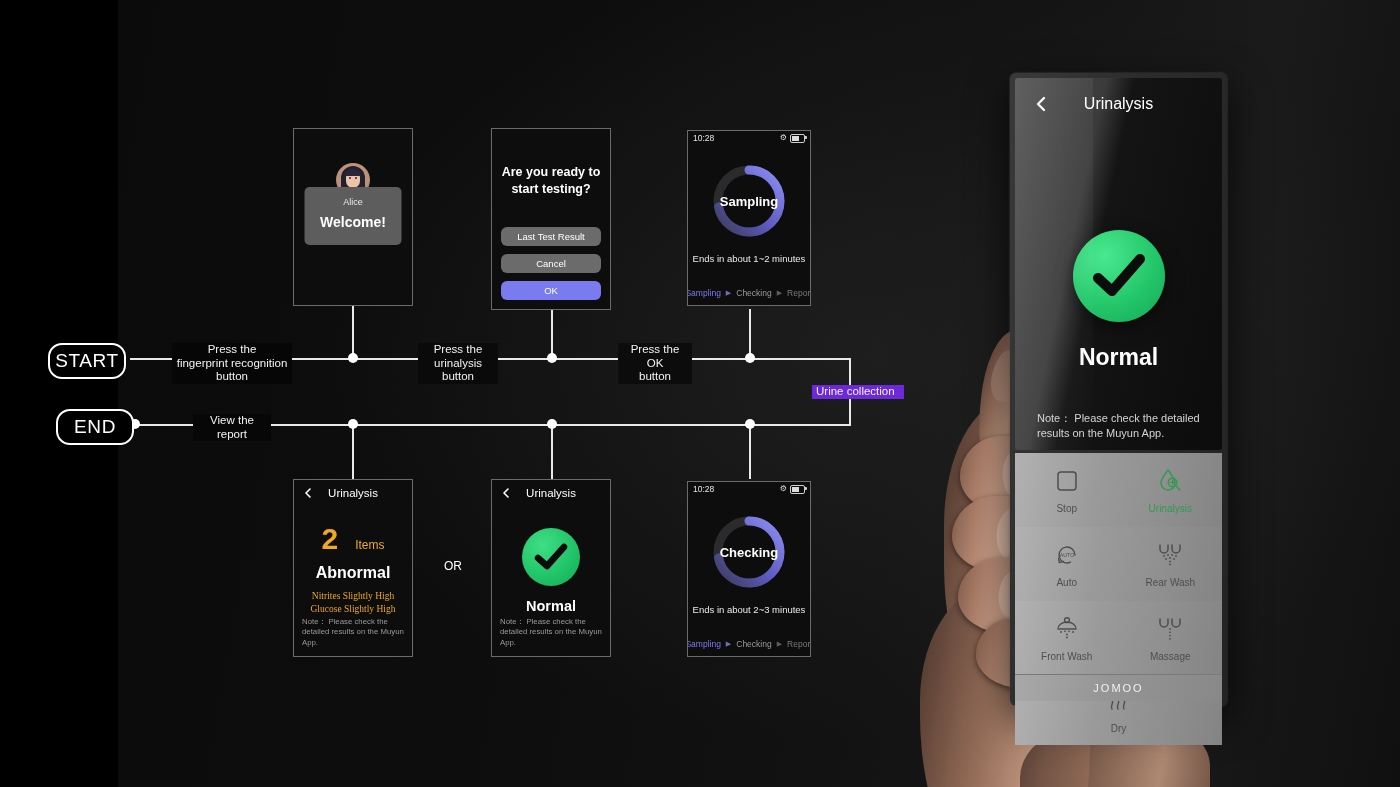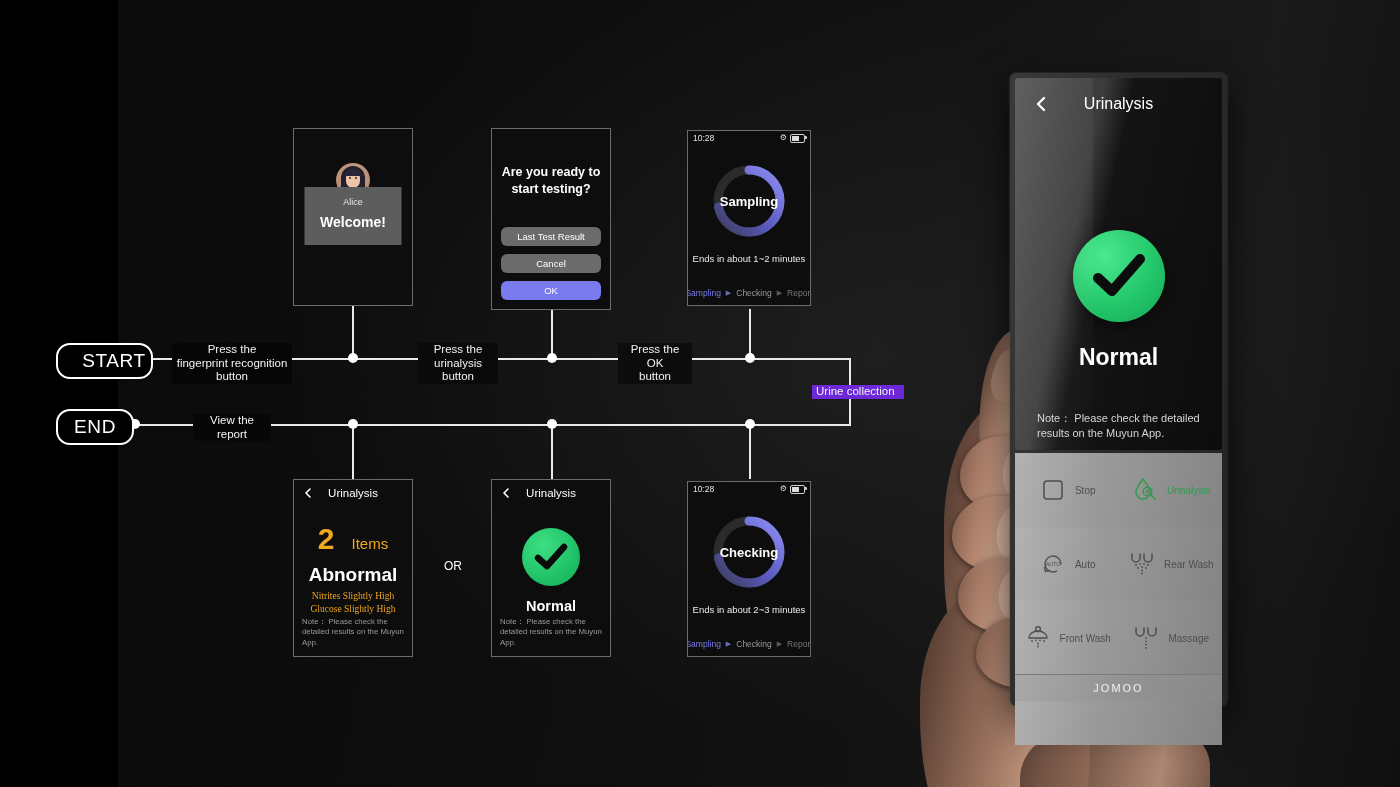--- a/index.html
+++ b/index.html
@@ -59,21 +59,21 @@
   .av-hair{position:absolute;left:5px;top:3px;width:24px;height:30px;border-radius:12px 12px 6px 6px;
     background:#221f2e;}
   .av-face{position:absolute;left:10px;top:8px;width:14px;height:17px;border-radius:7px 7px 8px 8px;
     background:#eec4a8;}
   .av-hairf{position:absolute;left:9px;top:6px;width:16px;height:7px;border-radius:8px 8px 0 0;background:#2a2538;}
   .av-body{position:absolute;left:6px;top:24px;width:22px;height:12px;border-radius:9px 9px 0 0;background:#7c6aa8;}
   .av-neck{position:absolute;left:14px;top:22px;width:6px;height:5px;background:#eec4a8;}
   .av-eyeL{position:absolute;left:12.5px;top:14px;width:2px;height:1.6px;border-radius:1px;background:#2a2538;}
   .av-eyeR{position:absolute;left:19px;top:14px;width:2px;height:1.6px;border-radius:1px;background:#2a2538;}
   .welcome-box{position:absolute;left:50%;top:58px;transform:translateX(-50%);
-    width:97px;height:58px;border-radius:0;background:#5d5d5d;
+    width:97px;height:58px;border-radius:5px;background:#5d5d5d;
     display:flex;flex-direction:column;align-items:center;justify-content:flex-start;
     padding-top:10px;box-sizing:border-box;}
   .welcome-name{font-size:9px;color:#e8e8e8;}
   .welcome-msg{font-size:14px;color:#fff;margin-top:7px;font-weight:600;text-align:right;}
 
   
   .dlg-q{position:absolute;left:9px;right:9px;top:35px;text-align:center;
     font-size:12.5px;line-height:17px;color:#fff;font-weight:600;}
   .dbtn{position:absolute;left:9px;right:9px;height:19px;border-radius:6px;
     display:flex;align-items:center;justify-content:center;font-size:9.5px;color:#fff;}
@@ -93,23 +93,23 @@
     font-size:8.5px;}
   .steps .s1{color:#7b7bf0;}
   .steps .s2{color:#9a9a9a;}
   .steps .s3{color:#7a7a7a;}
   .steps .arrow{color:#6e6eb8;font-size:7px;}
   .steps .arrow2{color:#5d5d5d;font-size:7px;}
 
   
   .bignum{position:absolute;left:0;right:0;top:42px;text-align:center;color:#f0a81e;}
   .bignum .n{font-size:30px;font-weight:700;letter-spacing:-1px;}
-  .bignum .u{font-size:15px;font-weight:400;margin-left:18px;}
+  .bignum .u{font-size:12px;font-weight:400;margin-left:18px;}
   .verdict{position:absolute;left:0;right:0;top:84px;text-align:center;
-    font-size:19px;font-weight:700;color:#fff;}
+    font-size:16px;font-weight:700;color:#fff;}
   .items{position:absolute;left:0;right:0;top:110px;text-align:center;
     font-size:9.5px;line-height:13px;color:#f0a81e;font-family:Liberation Serif, serif;}
   .note{position:absolute;left:8px;right:8px;bottom:8px;
     font-size:7.8px;line-height:10.5px;color:#9a9a9a;}
   .check-circle{position:absolute;left:50%;top:48px;transform:translateX(-50%);
     width:58px;height:58px;border-radius:50%;
     background:radial-gradient(circle at 35% 30%,#3ede85 0%,#22c569 55%,#14a955 100%);}
   .check-circle svg{position:absolute;left:50%;top:50%;transform:translate(-50%,-50%);}
   .verdict-normal{position:absolute;left:0;right:0;top:118px;text-align:center;
     font-size:14.5px;font-weight:700;color:#fff;}
@@ -148,21 +148,21 @@
   .dev-note{position:absolute;left:22px;right:14px;top:333px;
     font-size:11px;line-height:15px;color:#d4d4d4;}
   .dev-gloss{position:absolute;left:0;top:0;width:78px;height:372px;
     background:linear-gradient(100deg,rgba(255,255,255,.12),rgba(255,255,255,0));
     pointer-events:none;}
 
   .dev-buttons{position:absolute;left:5px;top:380px;width:207px;height:248px;}
   .brow{position:absolute;left:0;right:0;height:74px;display:flex;
     background:linear-gradient(102deg,#b2b2b2 0%,#9a9a9a 40%,#8f8f8f 72%,#848484 100%);
     border-bottom:1px solid #6f6f6f;}
-  .bcell{flex:1;display:flex;flex-direction:row;align-items:center;justify-content:center;gap:7px;}
+  .bcell{flex:1;display:flex;flex-direction:column;align-items:center;justify-content:center;gap:7px;}
   .bicon{width:30px;height:30px;display:flex;align-items:center;justify-content:center;}
   .blabel{font-size:10px;color:#4e4e4e;}
   .bcell.active .blabel{color:#2f9b4e;}
   .brand{position:absolute;left:0;right:0;bottom:0;height:26px;
     background:linear-gradient(102deg,#a9a9a9 0%,#959595 45%,#888 100%);
     display:flex;align-items:center;justify-content:center;
     font-size:11px;letter-spacing:2px;color:#f0f0f0;border-top:1px solid #7a7a7a;}
 </style>
 </head>
 <body>
@@ -195,21 +195,21 @@
     <div class="fline v" style="left:749px;top:424px;height:55px;"></div>
 
     <div class="dot" style="left:348px;top:353px;"></div>
     <div class="dot" style="left:547px;top:353px;"></div>
     <div class="dot" style="left:745px;top:353px;"></div>
     <div class="dot" style="left:348px;top:419px;"></div>
     <div class="dot" style="left:547px;top:419px;"></div>
     <div class="dot" style="left:745px;top:419px;"></div>
     <div class="dot" style="left:130px;top:419px;"></div>
 
-    <div class="term" style="left:56px;top:343px;width:74px;height:32px;padding-left:19px;">
+    <div class="term" style="left:48px;top:343px;width:74px;height:32px;">
       <span>START</span>
     </div>
     <div class="term" style="left:56px;top:409px;width:74px;height:32px;">
       <span>END</span>
     </div>
 
     <div class="flabel" style="left:172px;top:343px;width:112px;white-space:pre-line;background:#060606;">Press the
 fingerprint recognition
 button</div>
     <div class="flabel" style="left:418px;top:343px;width:72px;white-space:pre-line;background:#0a0a0a;">Press the
@@ -479,19 +479,29 @@
                   <circle cx="14" cy="19.6" r=".9"></circle>
                   <circle cx="14" cy="22.9" r=".9"></circle>
               </g>
             </svg>
           </span>
           <span class="blabel">Massage</span>
         </div>
       </div>
 
       <div class="brow" style="top:222px;border-bottom:none;height:70px;">
+        <div class="bcell">
+          <span class="bicon">
+            <svg width="26" height="26" viewBox="0 0 26 26">
+              <path d="M6 3 c2.5 3 -2.5 6 0 9 c2.5 3 -2.5 6 0 9" fill="none" stroke="#4e4e4e" stroke-width="1.4" stroke-linecap="round"></path>
+              <path d="M12 3 c2.5 3 -2.5 6 0 9 c2.5 3 -2.5 6 0 9" fill="none" stroke="#4e4e4e" stroke-width="1.4" stroke-linecap="round"></path>
+              <path d="M18 3 c2.5 3 -2.5 6 0 9 c2.5 3 -2.5 6 0 9" fill="none" stroke="#4e4e4e" stroke-width="1.4" stroke-linecap="round"></path>
+            </svg>
+          </span>
+          <span class="blabel">Dry</span>
+        </div>
       </div>
 
       <div class="brand">JOMOO</div>
     </div>
   </div>
 
 </div>
 
 </body></html>

